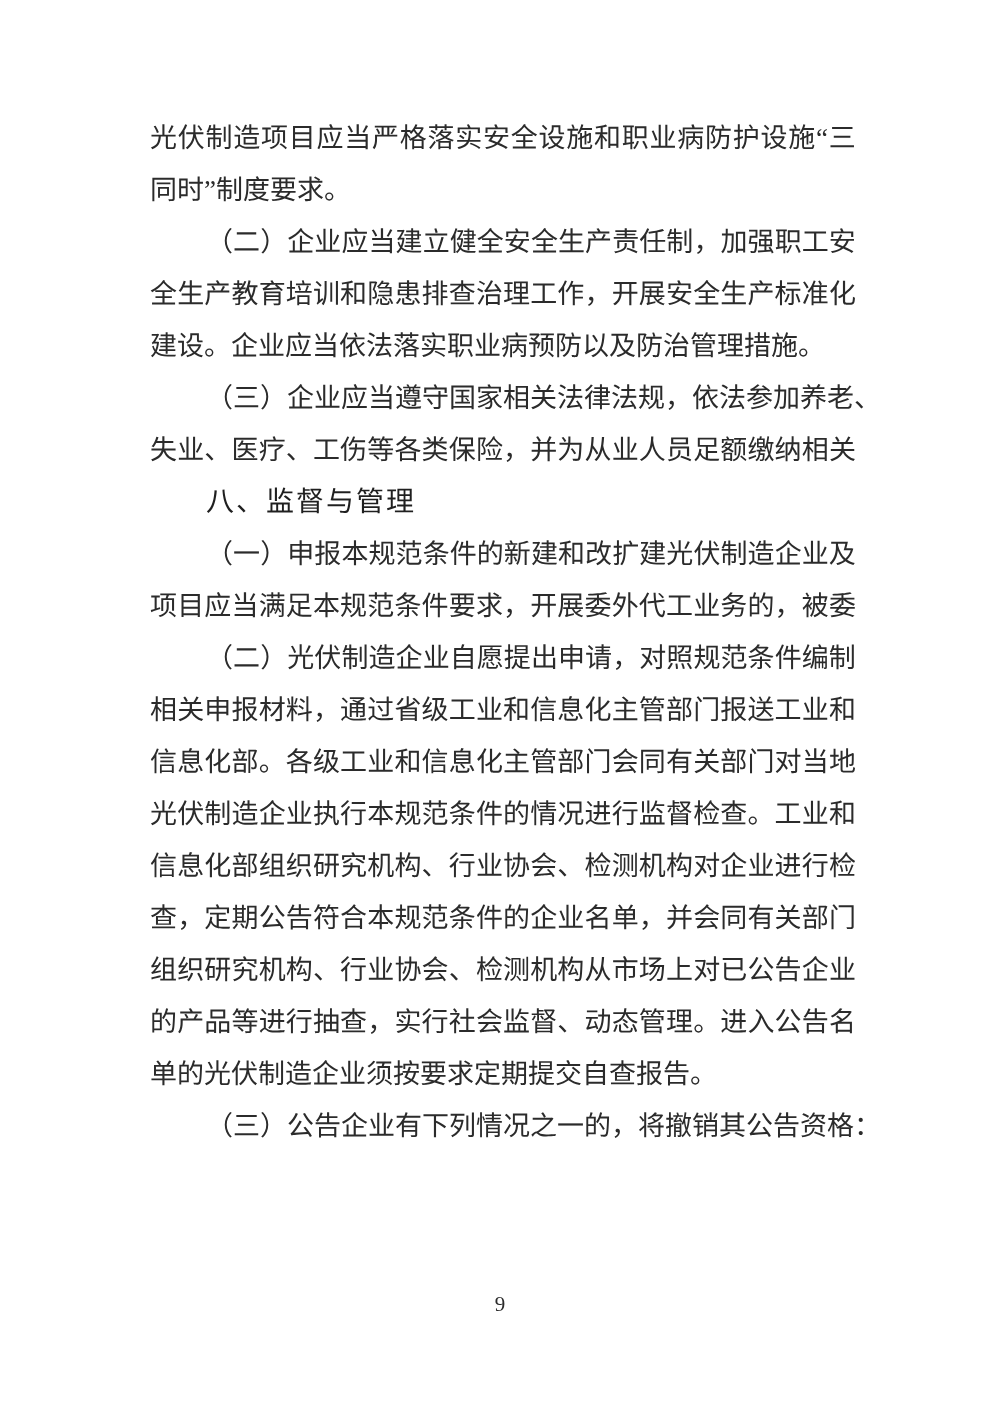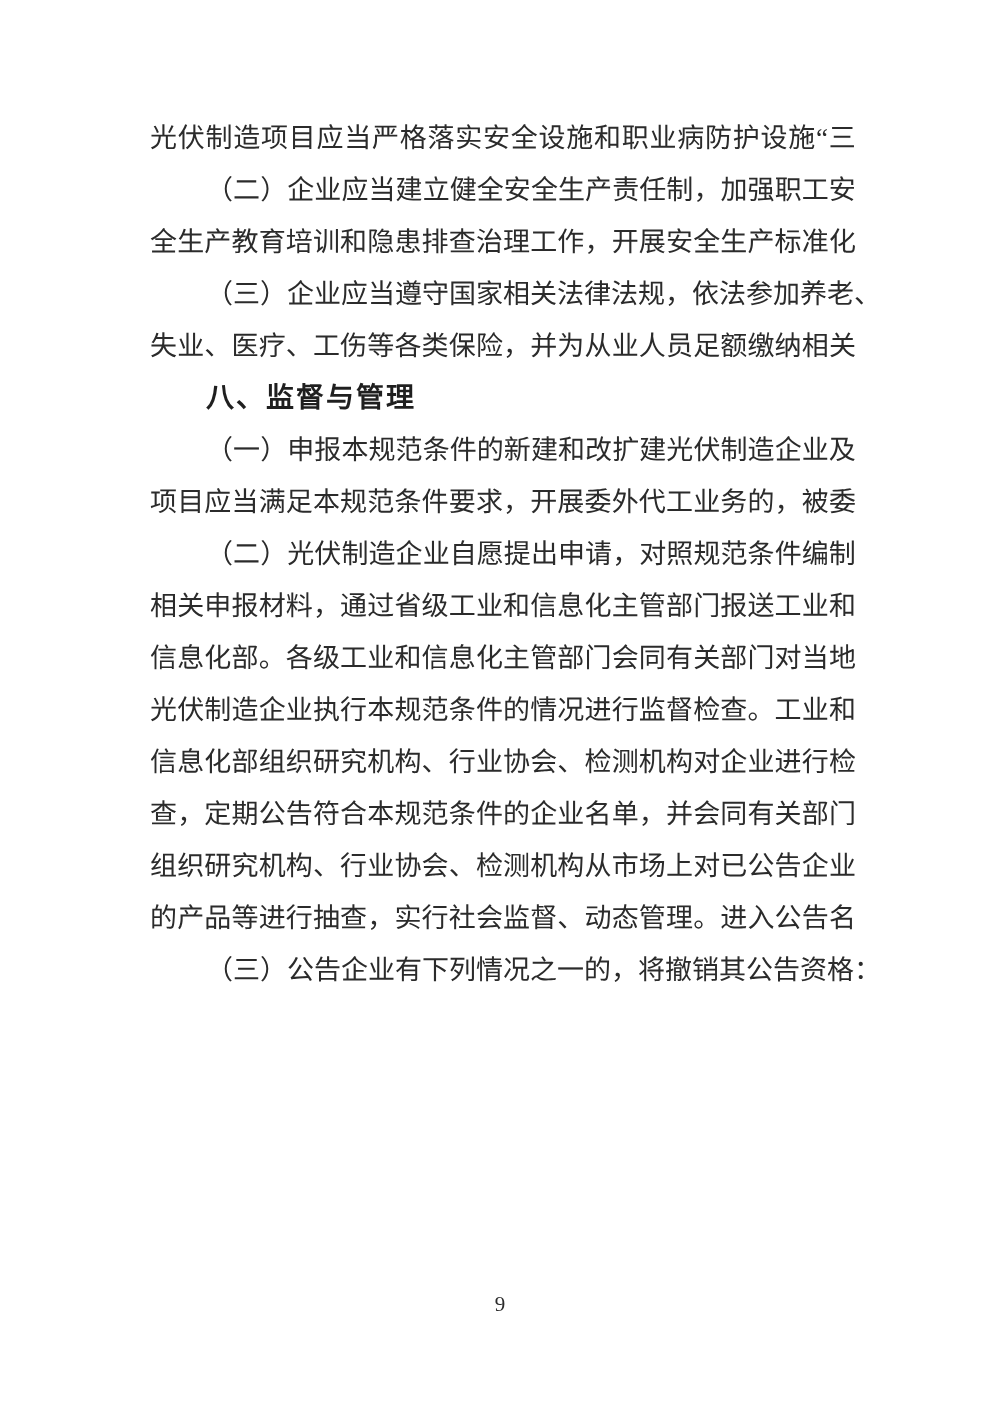--- a/index.html
+++ b/index.html
@@ -39,21 +39,21 @@
     flex: 0 0 auto;
   }
   .line.indent {
     padding-left: 56px;
   }
   .line.indent.stretch {
     
   }
   .line.heading {
     font-family: "Liberation Sans", "DejaVu Sans", sans-serif;
-    font-weight: 700;
+    font-weight: 400;
     font-size: 28px;
     letter-spacing: 2px;
     color: #1f1f1f;
   }
   .page-number {
     position: absolute;
     left: 0;
     top: 1292px;
     width: 100%;
     text-align: center;
@@ -88,20 +88,21 @@
         <span>职</span>
         <span>业</span>
         <span>病</span>
         <span>防</span>
         <span>护</span>
         <span>设</span>
         <span>施</span>
         <span>“</span>
         <span>三</span>
       </div>
+      <div class="line">同时”制度要求。</div>
       <div class="line stretch indent">
         <span>（</span>
         <span>二</span>
         <span>）</span>
         <span>企</span>
         <span>业</span>
         <span>应</span>
         <span>当</span>
         <span>建</span>
         <span>立</span>
@@ -142,20 +143,21 @@
         <span>开</span>
         <span>展</span>
         <span>安</span>
         <span>全</span>
         <span>生</span>
         <span>产</span>
         <span>标</span>
         <span>准</span>
         <span>化</span>
       </div>
+      <div class="line">建设。企业应当依法落实职业病预防以及防治管理措施。</div>
       <div class="line stretch indent">
         <span>（</span>
         <span>三</span>
         <span>）</span>
         <span>企</span>
         <span>业</span>
         <span>应</span>
         <span>当</span>
         <span>遵</span>
         <span>守</span>
@@ -474,20 +476,21 @@
         <span>态</span>
         <span>管</span>
         <span>理</span>
         <span>。</span>
         <span>进</span>
         <span>入</span>
         <span>公</span>
         <span>告</span>
         <span>名</span>
       </div>
+      <div class="line">单的光伏制造企业须按要求定期提交自查报告。</div>
       <div class="line stretch indent">
         <span>（</span>
         <span>三</span>
         <span>）</span>
         <span>公</span>
         <span>告</span>
         <span>企</span>
         <span>业</span>
         <span>有</span>
         <span>下</span>

